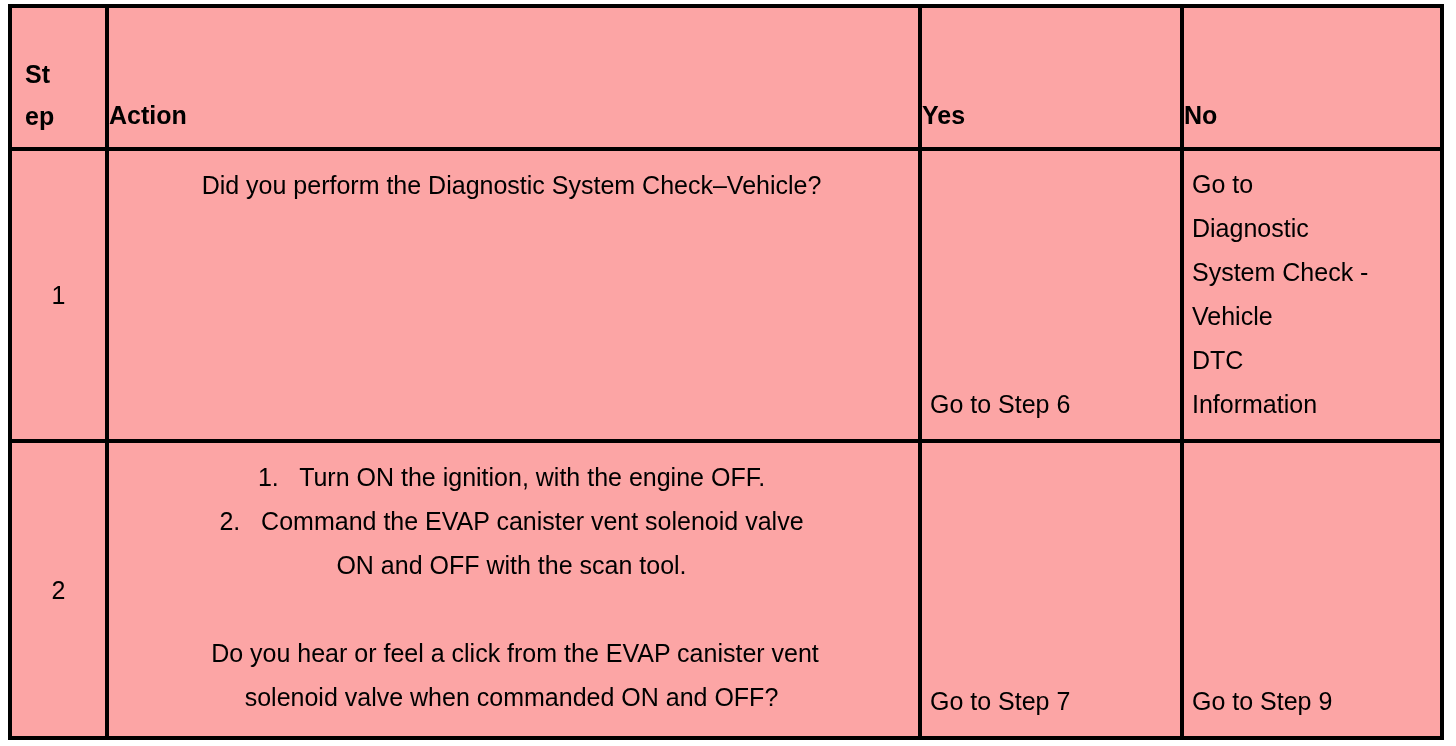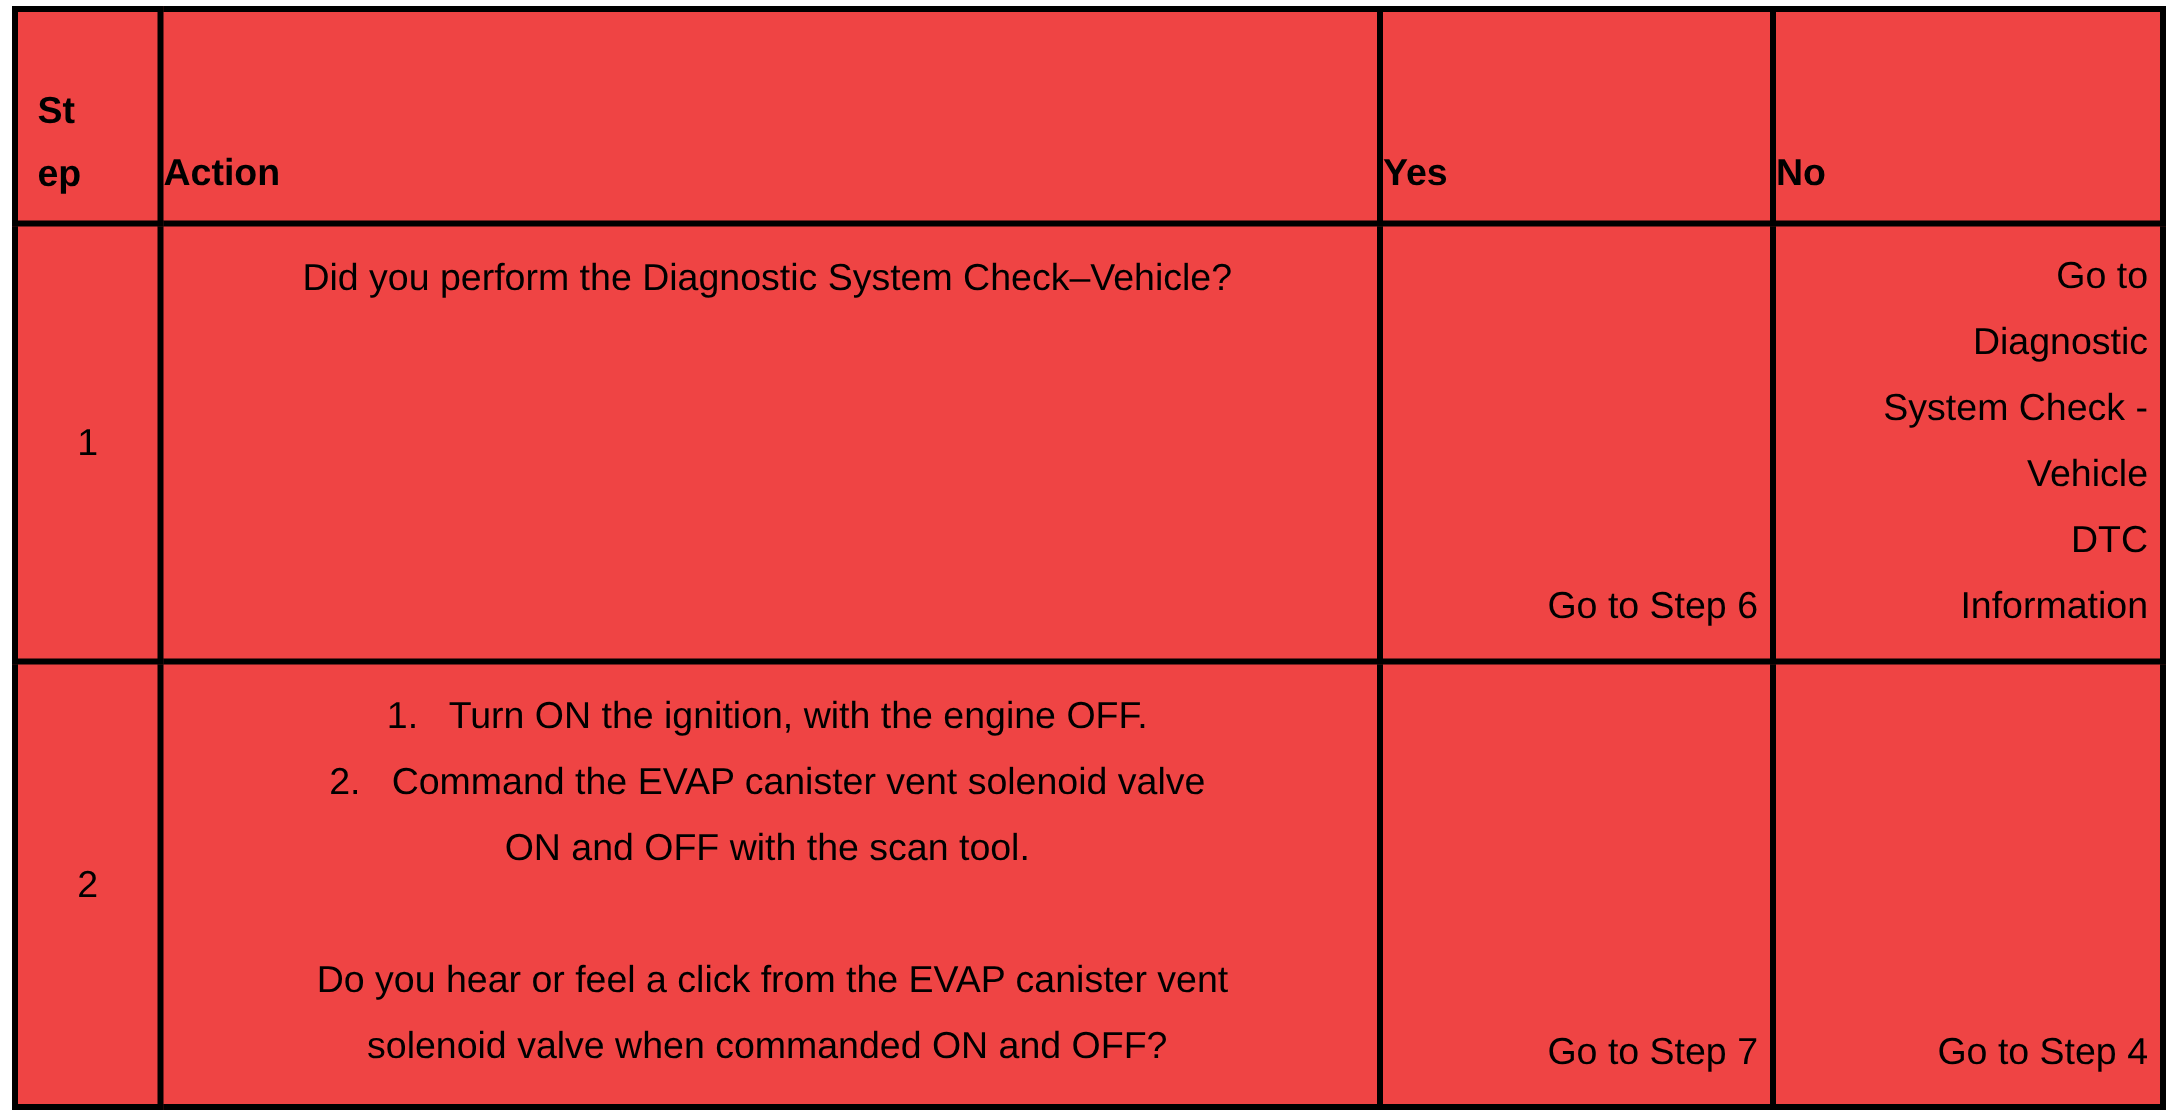--- a/index.html
+++ b/index.html
@@ -15,21 +15,21 @@
     font-family: "Liberation Sans", "DejaVu Sans", sans-serif;
     color: #000000;
   }
   table.diagnostic-table {
     position: absolute;
     left: 8px;
     top: 4px;
     width: 1432px;
     border-collapse: collapse;
     table-layout: fixed;
-    background: #ef4444;
+    background: #fca5a5;
     font-size: 25px;
     line-height: 44px;
   }
   .diagnostic-table th,
   .diagnostic-table td {
     border: 4px solid #000000;
     overflow: hidden;
     padding: 0;
   }
   col.col-step   { width: 97px;  }
@@ -58,21 +58,21 @@
     vertical-align: middle;
   }
   td.action-cell {
     vertical-align: top;
     text-align: center;
     padding: 12px 18px 8px 14px;
     white-space: pre-wrap;
   }
   td.answer-cell {
     vertical-align: bottom;
-    text-align: right;
+    text-align: left;
     padding: 0 8px 13px 8px;
     white-space: pre-wrap;
   }
 </style>
 </head>
 <body>
 
 <table class="diagnostic-table">
   <colgroup>
     <col class="col-step">
@@ -103,16 +103,16 @@
     </tr>
     <tr class="body-row-2">
       <td class="step-cell">2</td>
       <td class="action-cell">1.   Turn ON the ignition, with the engine OFF.
 2.   Command the EVAP canister vent solenoid valve
 ON and OFF with the scan tool.
 
  Do you hear or feel a click from the EVAP canister vent
 solenoid valve when commanded ON and OFF?</td>
       <td class="answer-cell">Go to Step 7</td>
-      <td class="answer-cell">Go to Step 4</td>
+      <td class="answer-cell">Go to Step 9</td>
     </tr>
   </tbody>
 </table>
 
 </body></html>

